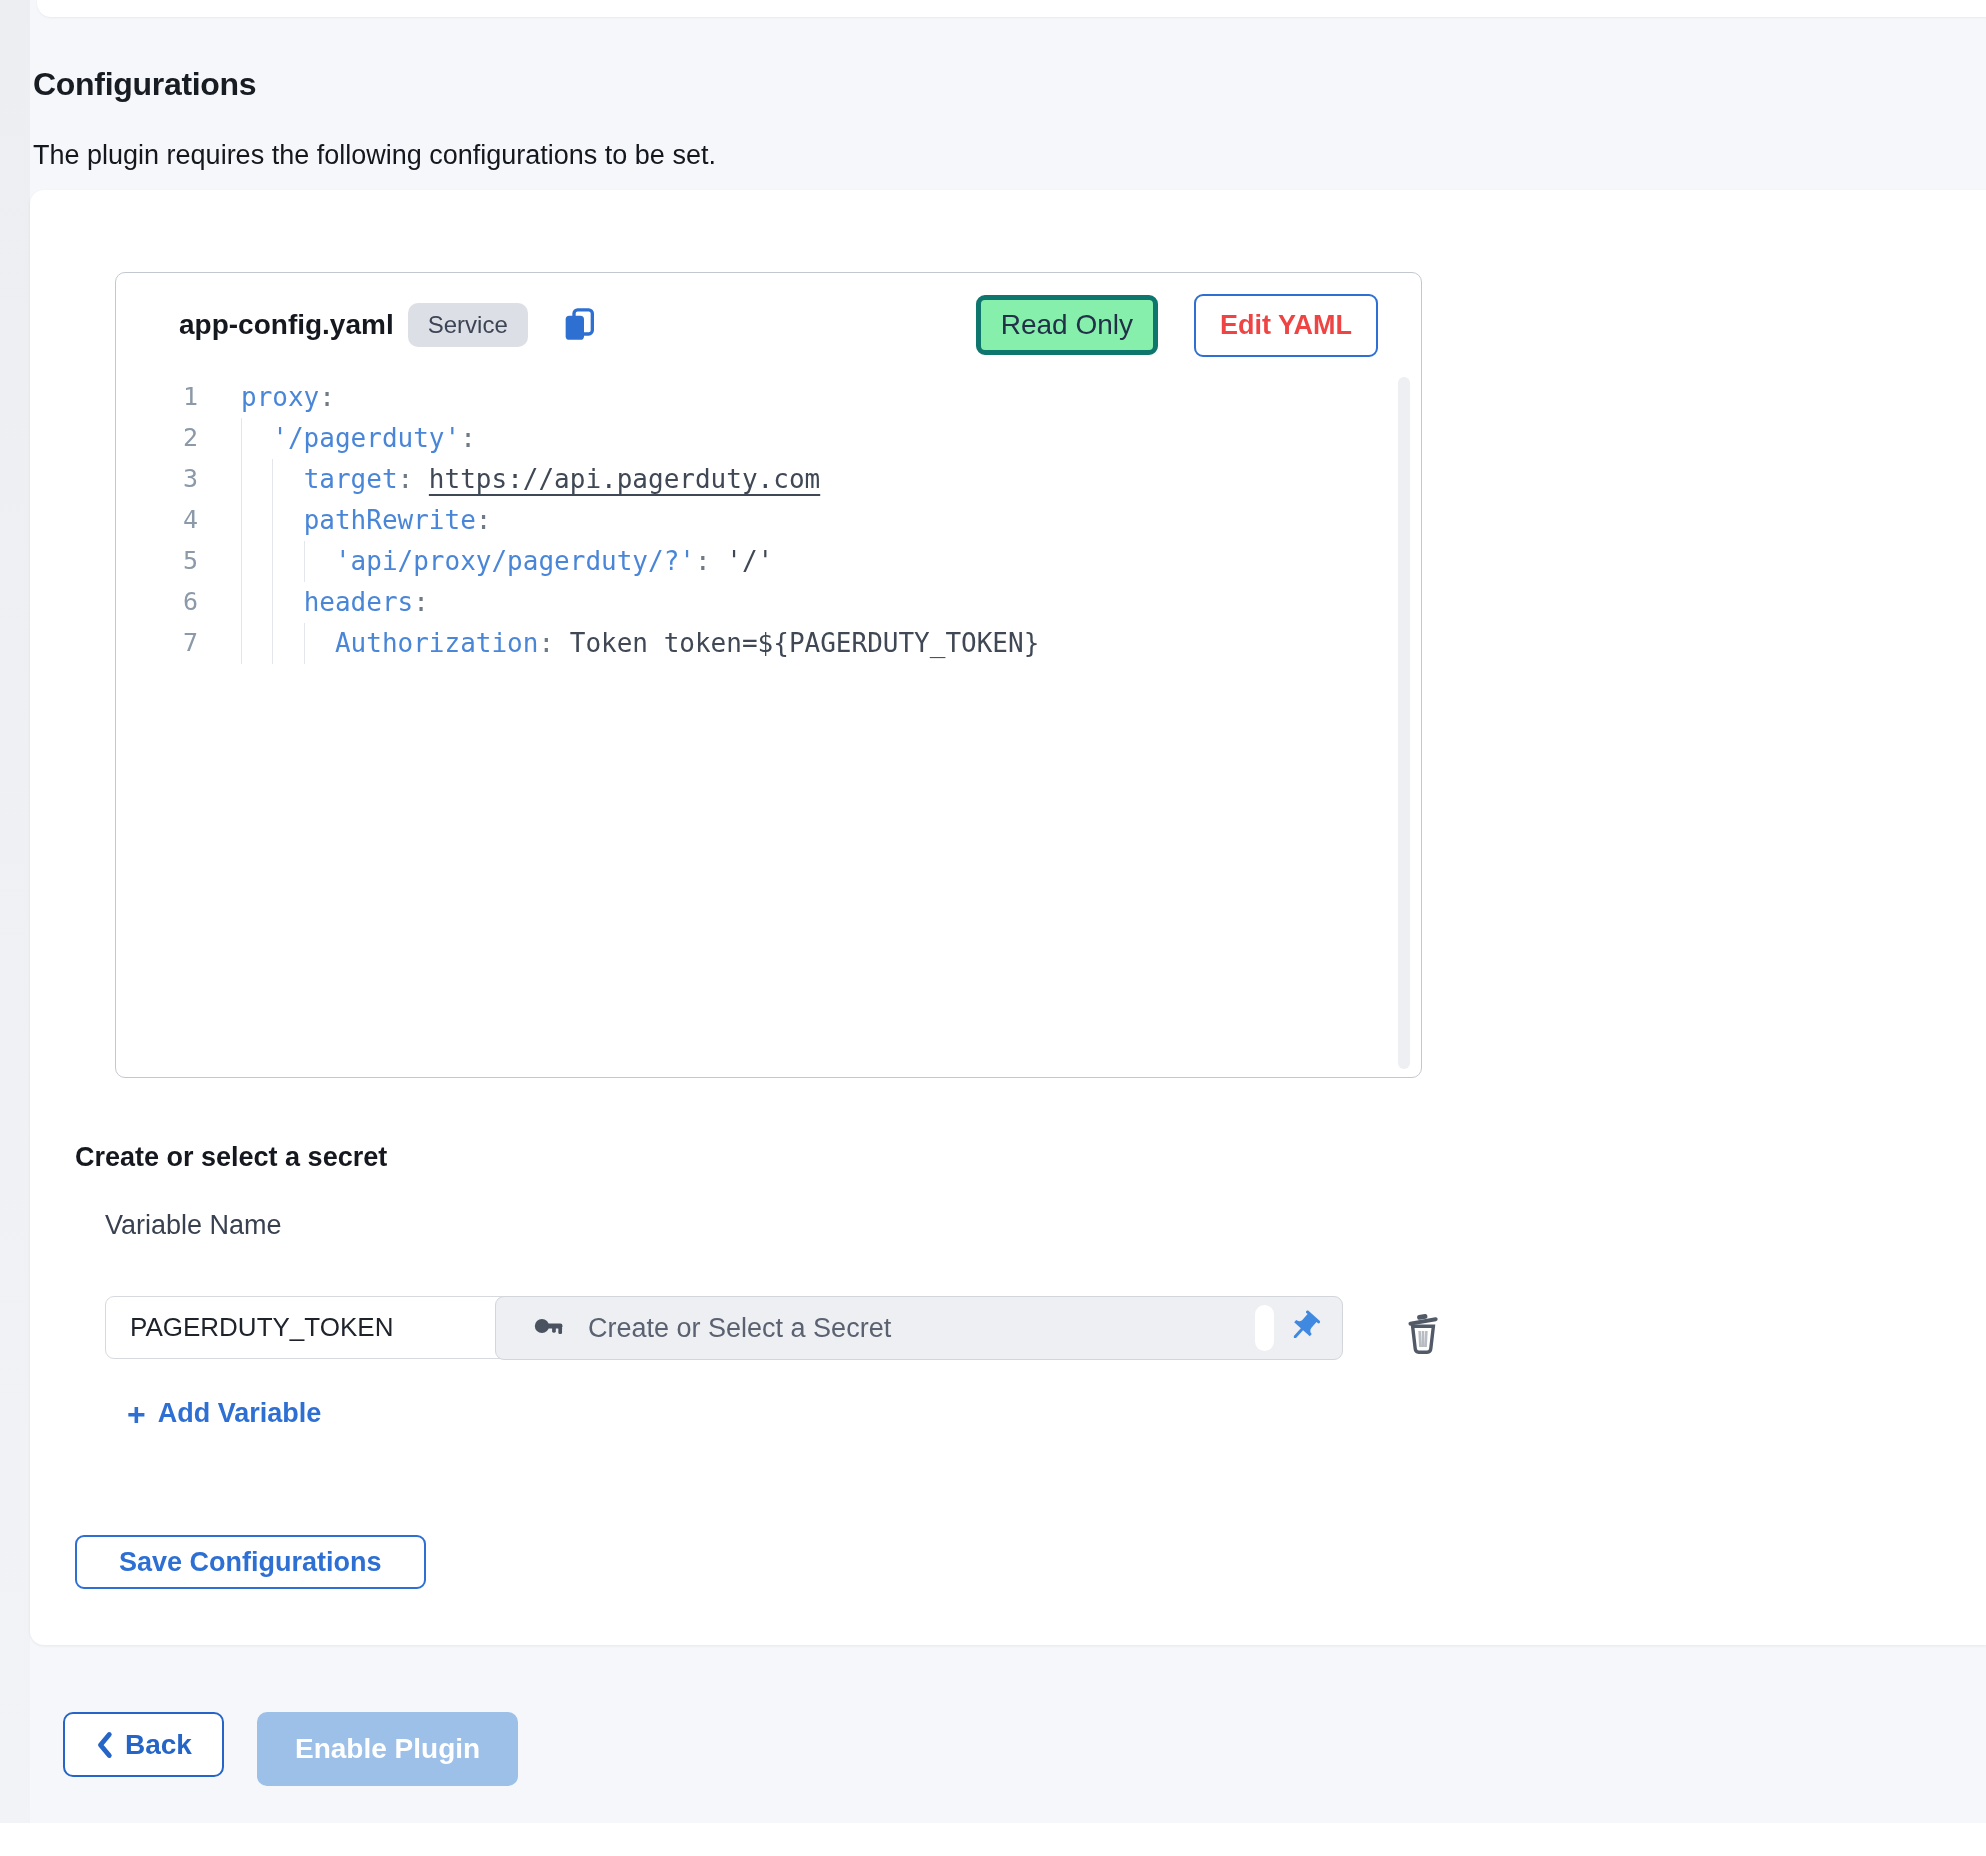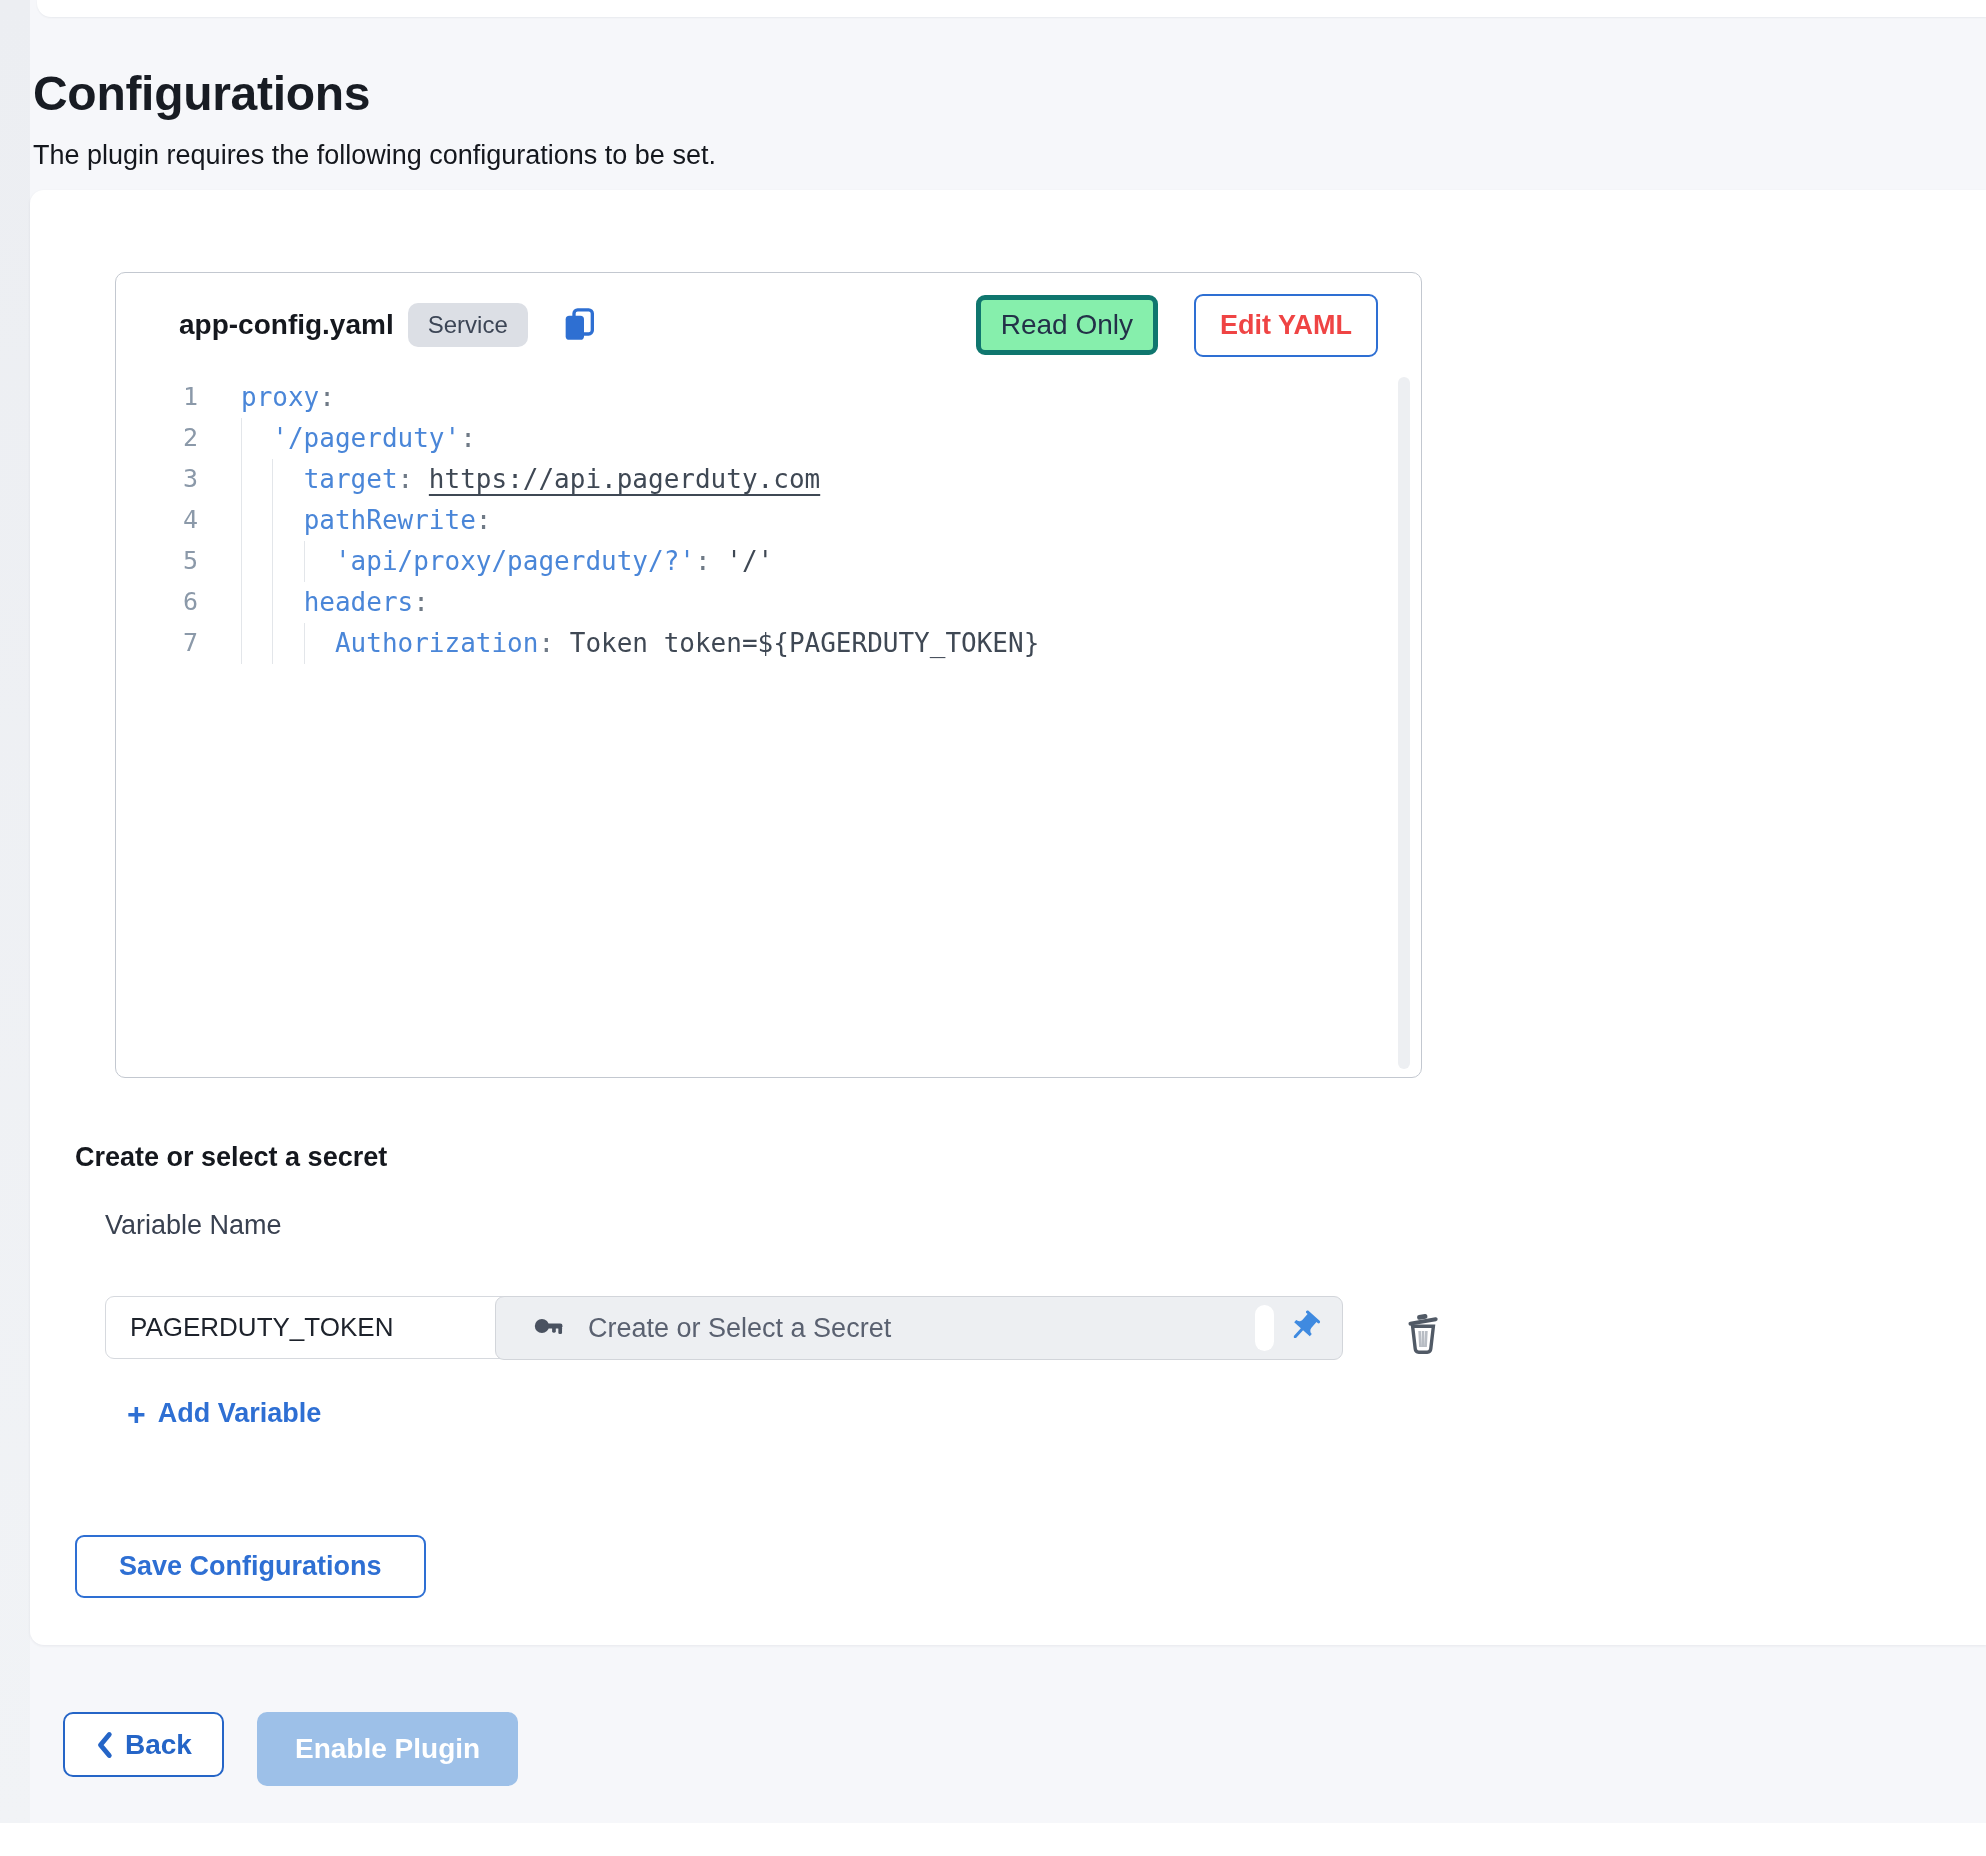--- a/index.html
+++ b/index.html
@@ -7,21 +7,21 @@
   body { font-family:"Liberation Sans", sans-serif; }
 
   .stage { position:relative; width:1986px; height:1856px; background:#f6f7fa; overflow:hidden; }
 
   .left-strip { position:absolute; left:0; top:0; bottom:33px; width:30px;
     background:linear-gradient(180deg,#eceef2 0%,#f1f3f6 100%); }
   .top-card { position:absolute; left:37px; right:0; top:0; height:17px; background:#fff;
     border-radius:0 0 0 14px; box-shadow:0 1px 2px rgba(25,35,55,.06); }
   .bottom-strip { position:absolute; left:0; right:0; top:1823px; height:33px; background:#fff; }
 
-  .page-title { position:absolute; left:33px; top:66px; font-size:48px; font-weight:700;
+  .page-title { position:absolute; left:33px; top:66px; font-size:32px; font-weight:700;
     color:#181c23; letter-spacing:-.3px; }
   .page-subtitle { position:absolute; left:33px; top:140px; font-size:27px; color:#14171d; }
 
   .main-card { position:absolute; left:30px; top:190px; right:0; height:1455px; background:#fff;
     border-radius:14px 0 0 14px; box-shadow:0 1px 3px rgba(25,35,55,.07); }
 
   
   .editor { position:absolute; left:85px; top:82px; width:1307px; height:806px;
     border:1px solid #c3c8d0; border-radius:10px; background:#fff; }
   .ed-head { display:flex; align-items:center; height:104px; padding:0 43px 0 63px; }
@@ -62,21 +62,21 @@
   .pill { margin-left:auto; width:19px; height:46px; border-radius:10px; background:#fff; }
   .pin-btn { width:52px; height:52px; display:flex; align-items:center; justify-content:center;
     cursor:pointer; margin-left:4px; background:none; border:none; }
   .trash-btn { position:absolute; left:1368px; top:1118px; width:50px; height:52px;
     background:none; border:none; cursor:pointer; }
   .add-var { position:absolute; left:87px; top:1198px; display:flex; align-items:center; gap:12px;
     background:none; border:none; color:#2e6fd3; font-size:27px; font-weight:700;
     cursor:pointer; font-family:inherit; padding:10px; }
   .add-plus { font-size:32px; font-weight:700; line-height:26px; }
   .save-btn { position:absolute; left:45px; top:1345px; border:2px solid #2e6fd3; background:#fff;
-    color:#2e6fd3; font-size:27px; font-weight:700; padding:0 42px; height:63px;
+    color:#2e6fd3; font-size:27px; font-weight:700; padding:0 42px; height:54px;
     border-radius:9px; cursor:pointer; font-family:inherit; }
 
   
   .footer-back { position:absolute; left:63px; top:1712px; height:65px; padding:0 30px;
     display:flex; align-items:center; gap:12px; background:#fff; border:2.5px solid #2565c7;
     border-radius:10px; color:#2565c7; font-size:28px; font-weight:700; cursor:pointer;
     font-family:inherit; }
   .footer-enable { position:absolute; left:257px; top:1712px; height:74px; padding:0 38px;
     background:#9dc0e8; border:none; border-radius:10px; color:#fff; font-size:28px;
     font-weight:700; font-family:inherit; }

